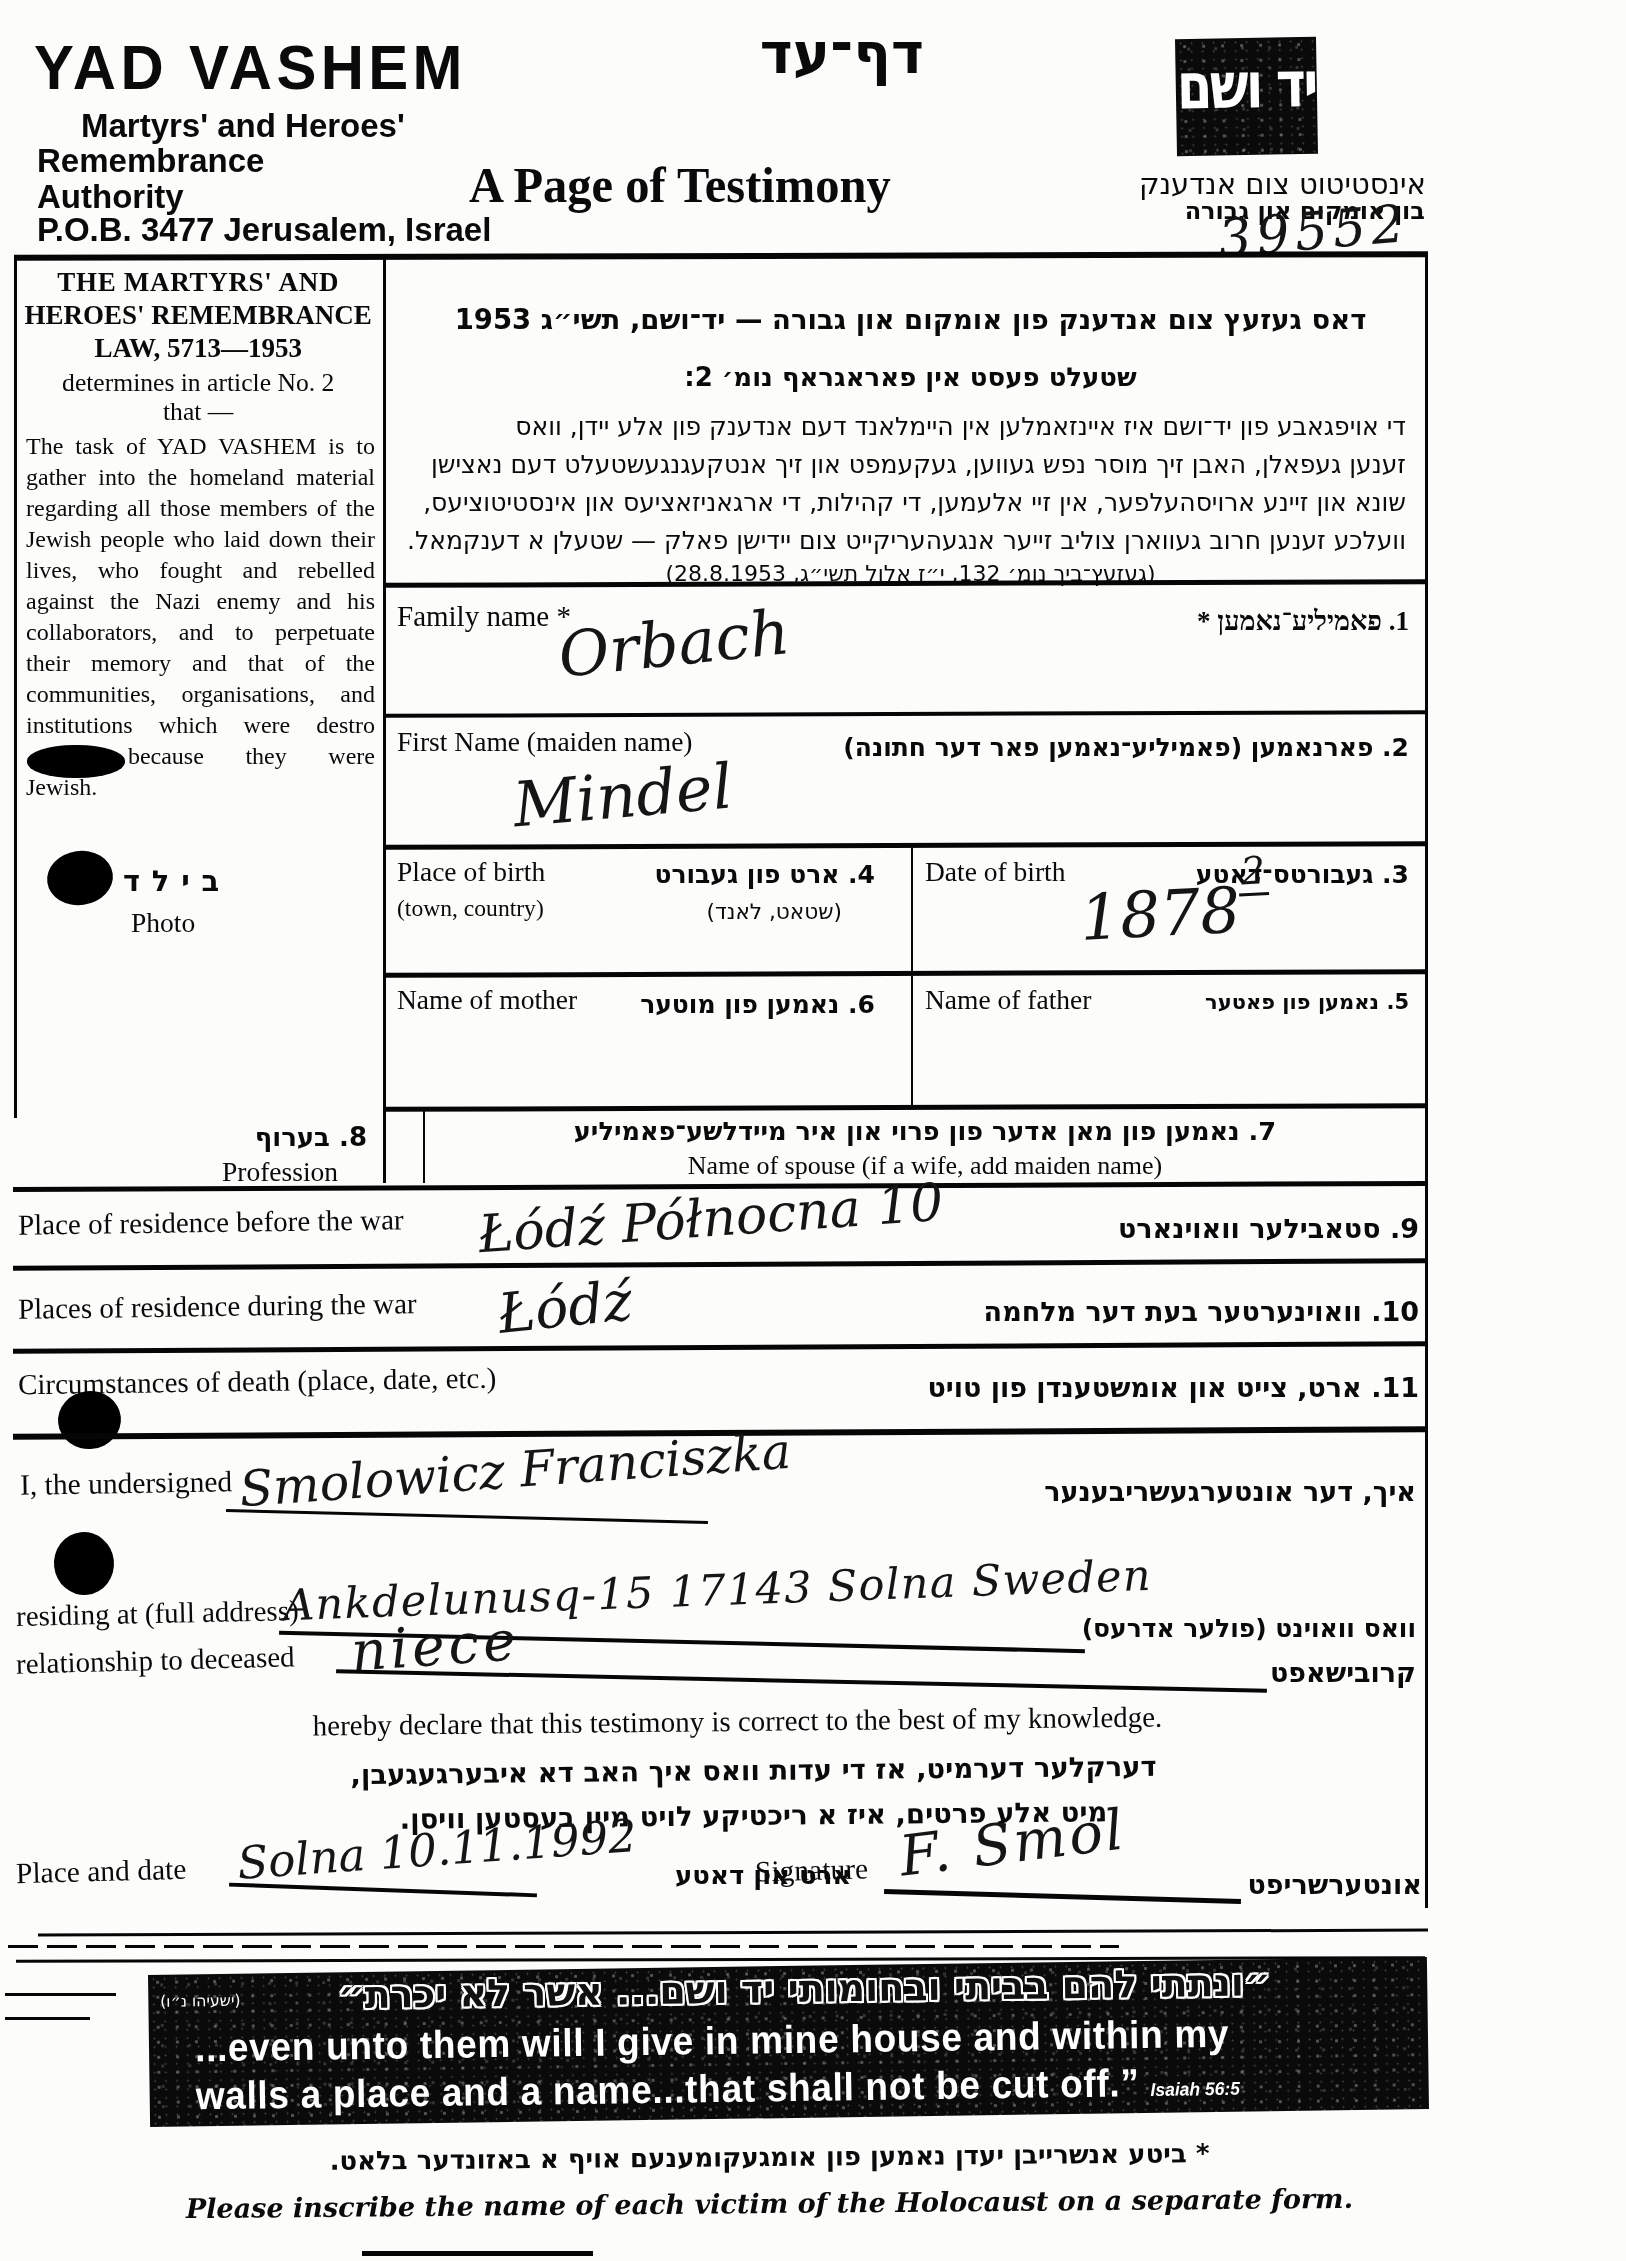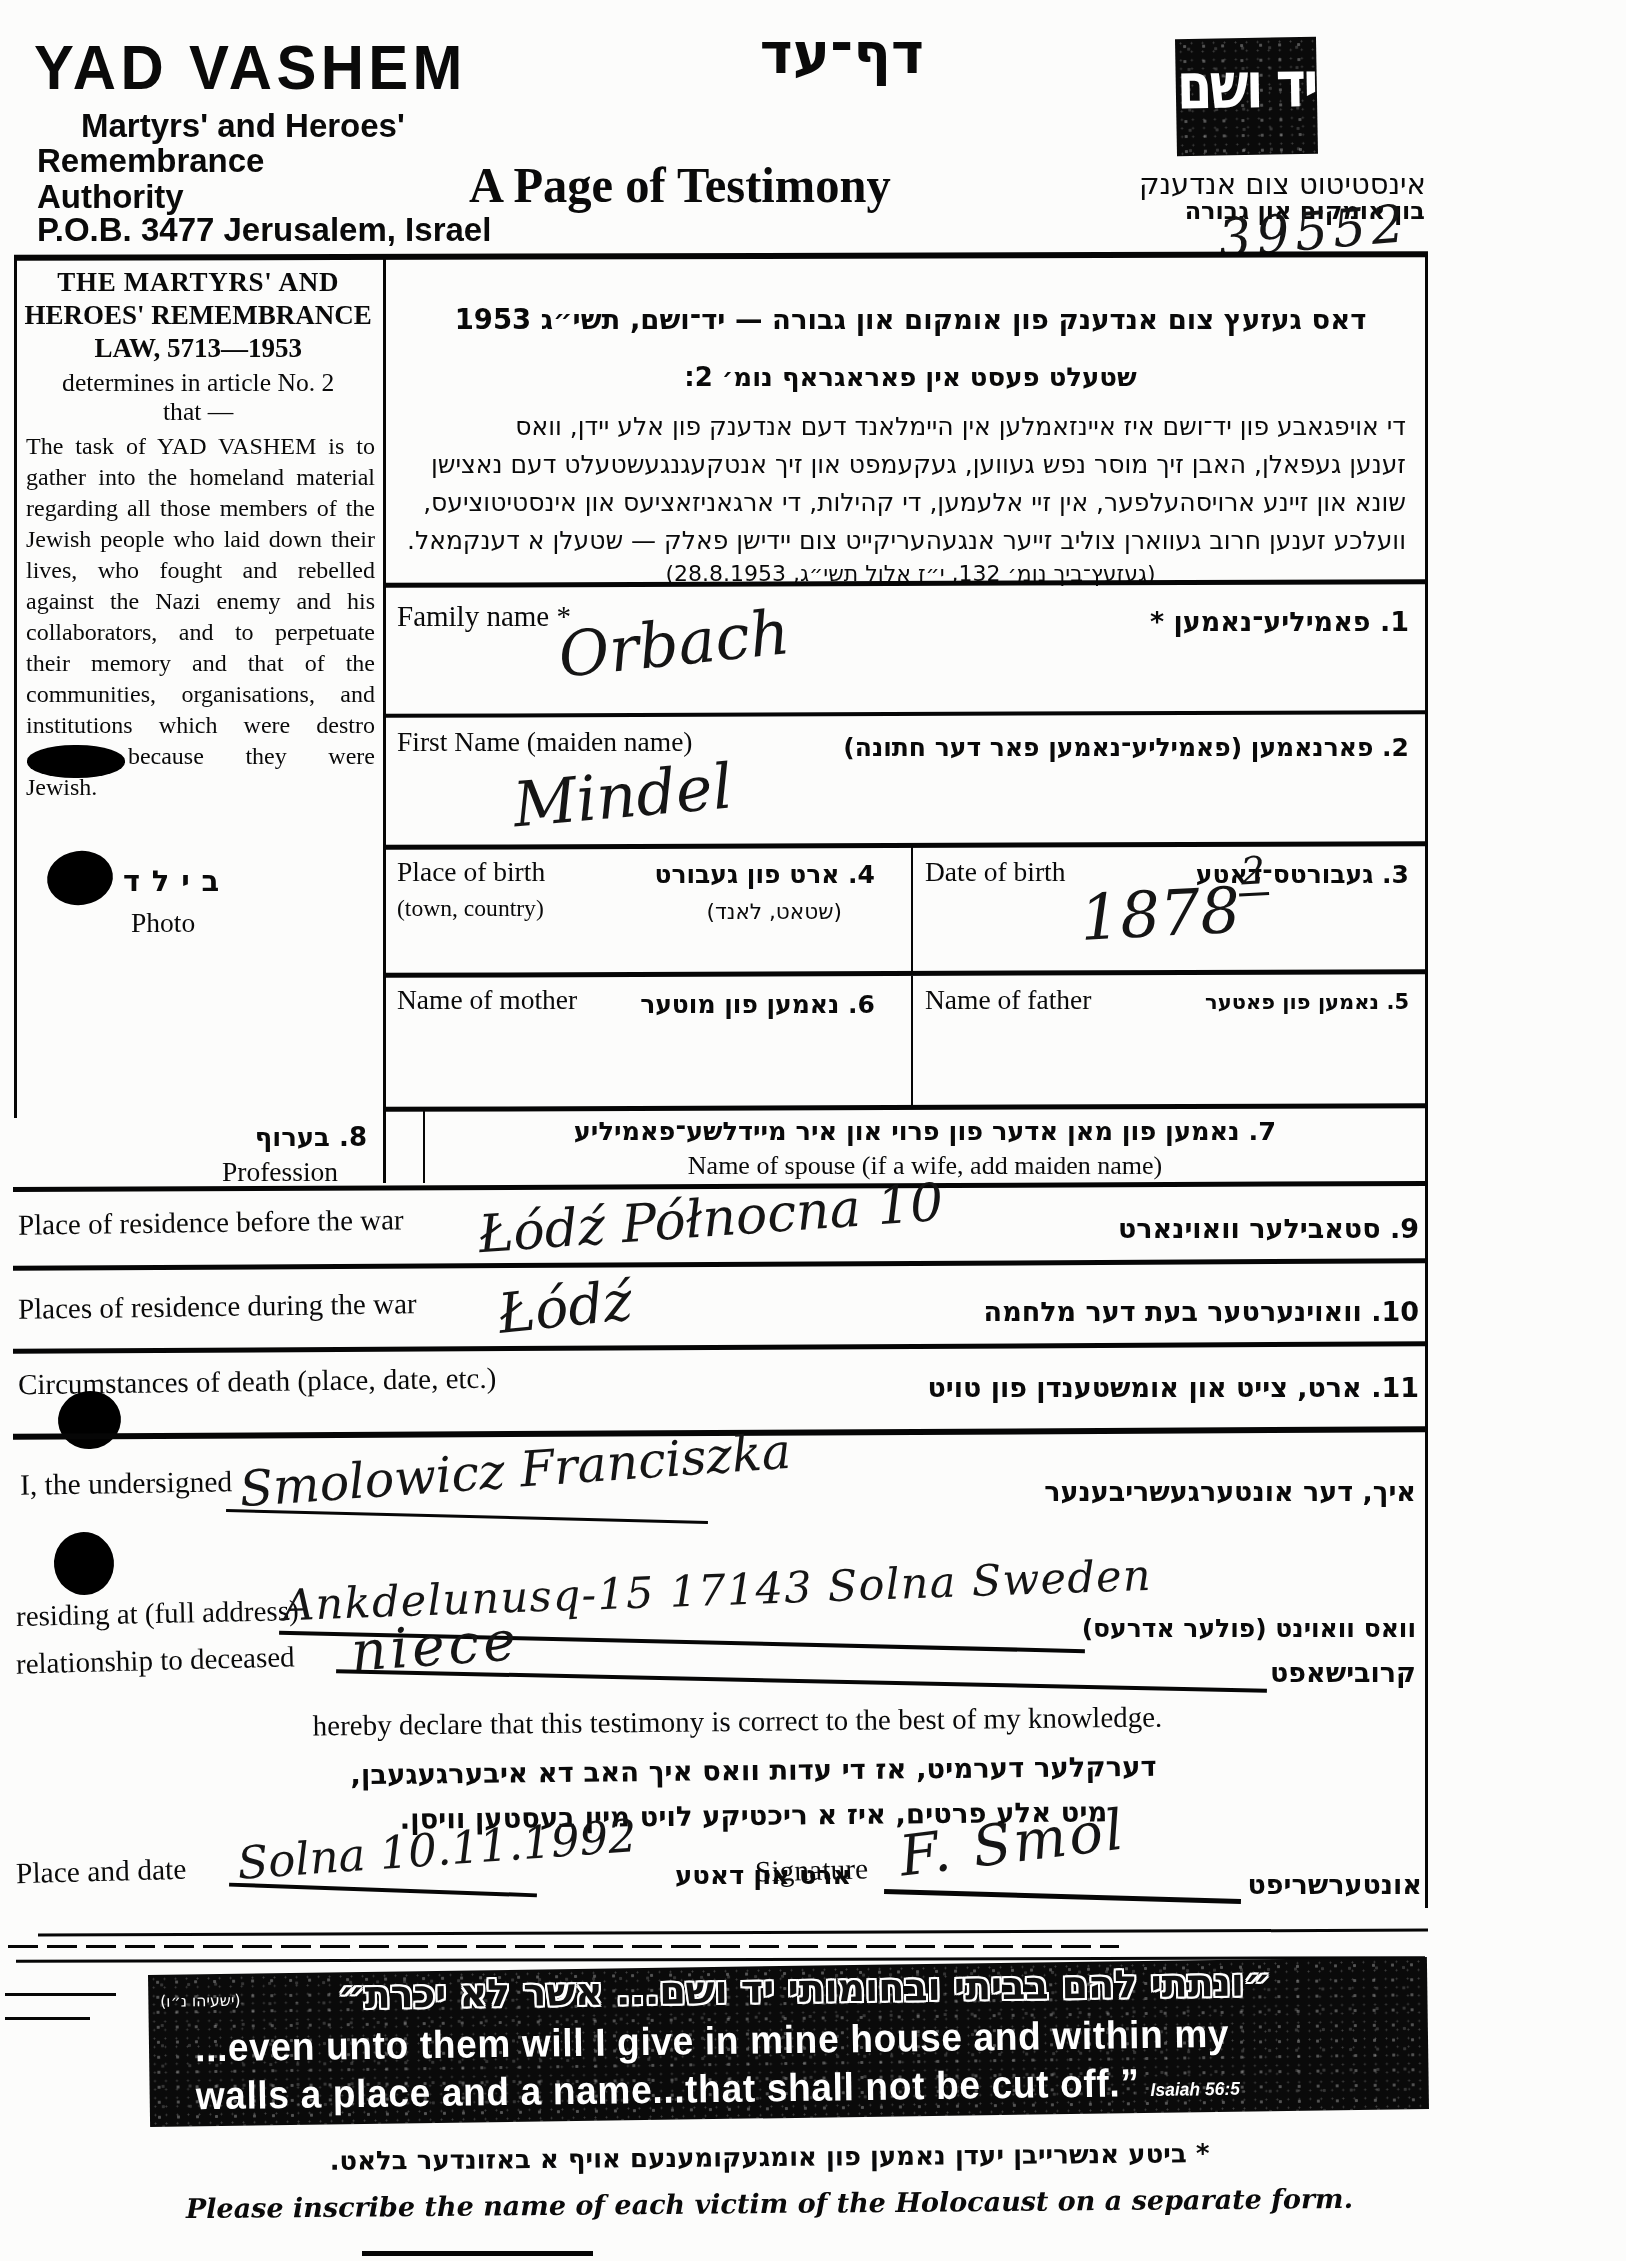--- a/index.html
+++ b/index.html
@@ -74,21 +74,21 @@
   <div class="abs he nw" style="right:220px;top:526px;font-size:25px;">וועלכע זענען חרוב געווארן צוליב זייער אנגעהעריקייט צום יידישן פאלק — שטעלן א דענקמאל.</div>
   <div class="abs he center nw" style="left:406px;top:561px;width:1009px;font-size:22px;">(געזעץ־ביך נומ׳ 132, י״ז אלול תשי״ג, 28.8.1953)</div>
 
   <div class="dot" style="left:47px;top:851px;width:66px;height:54px;transform:rotate(-8deg);"></div>
   <div class="abs he nw" style="left:123px;top:864px;font-size:29px;font-weight:bold;letter-spacing:11.8px;">בילד</div>
   <div class="abs serif nw" style="left:131px;top:907px;font-size:27.5px;">Photo</div>
 
   <div class="hline" style="left:383px;top:581px;width:1043px;height:5.2px;transform:rotate(-0.2deg);"></div>
 
   <div class="abs serif nw" style="left:397px;top:600px;font-size:29px;">Family name *</div>
-  <div class="abs he nw" style="right:217px;top:606px;font-size:27px;font-weight:bold;">1. פאמיליע־נאמען *</div>
+  <div class="abs he nw" style="right:217px;top:606px;font-size:27px;font-weight:bold;font-family:Liberation Serif, serif;">1. פאמיליע־נאמען *</div>
   <div class="abs hw nw" style="left:558px;top:607px;font-size:62px;transform:rotate(-6deg);">Orbach</div>
 
   <div class="hline" style="left:383px;top:712px;width:1043px;height:3.9px;transform:rotate(-0.2deg);"></div>
 
   <div class="abs serif nw" style="left:397px;top:726px;font-size:27.5px;">First Name (maiden name)</div>
   <div class="abs he nw" style="right:217px;top:733px;font-size:25px;font-weight:bold;">2. פארנאמען (פאמיליע־נאמען פאר דער חתונה)</div>
   <div class="abs hw nw" style="left:513px;top:759px;font-size:62px;transform:rotate(-5deg);">Mindel</div>
 
   <div class="hline" style="left:383px;top:843px;width:1043px;height:4.6px;transform:rotate(-0.2deg);"></div>
   <div class="vline" style="left:911px;top:847px;width:2px;height:125px;"></div>

